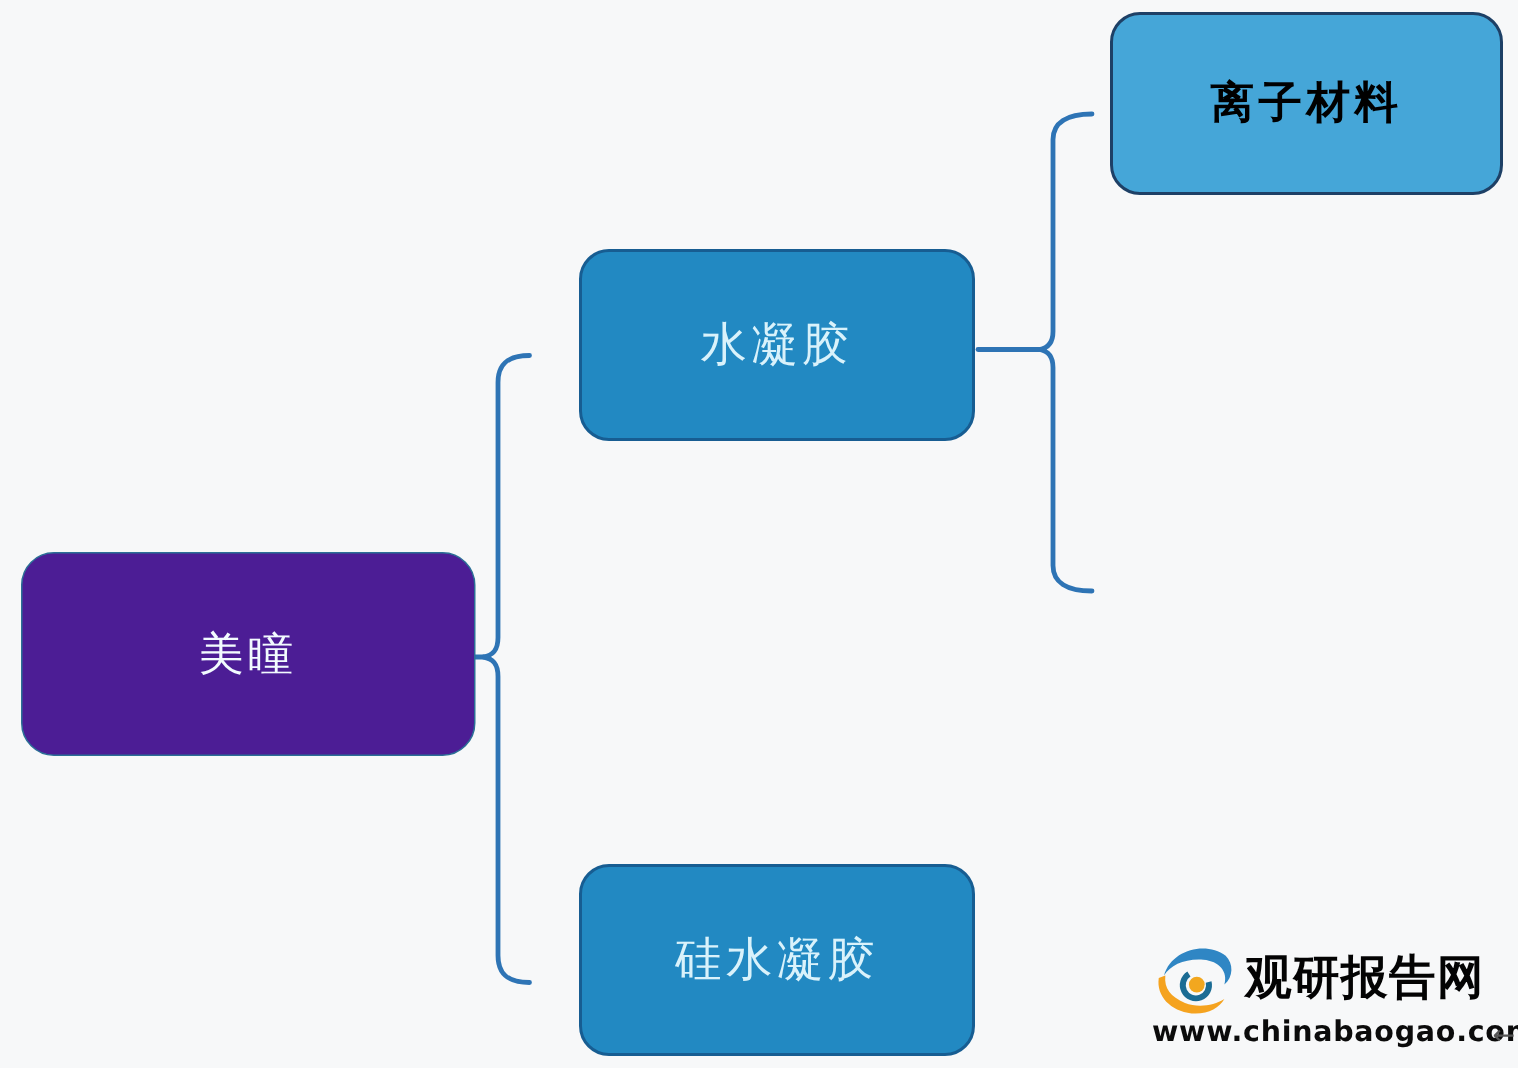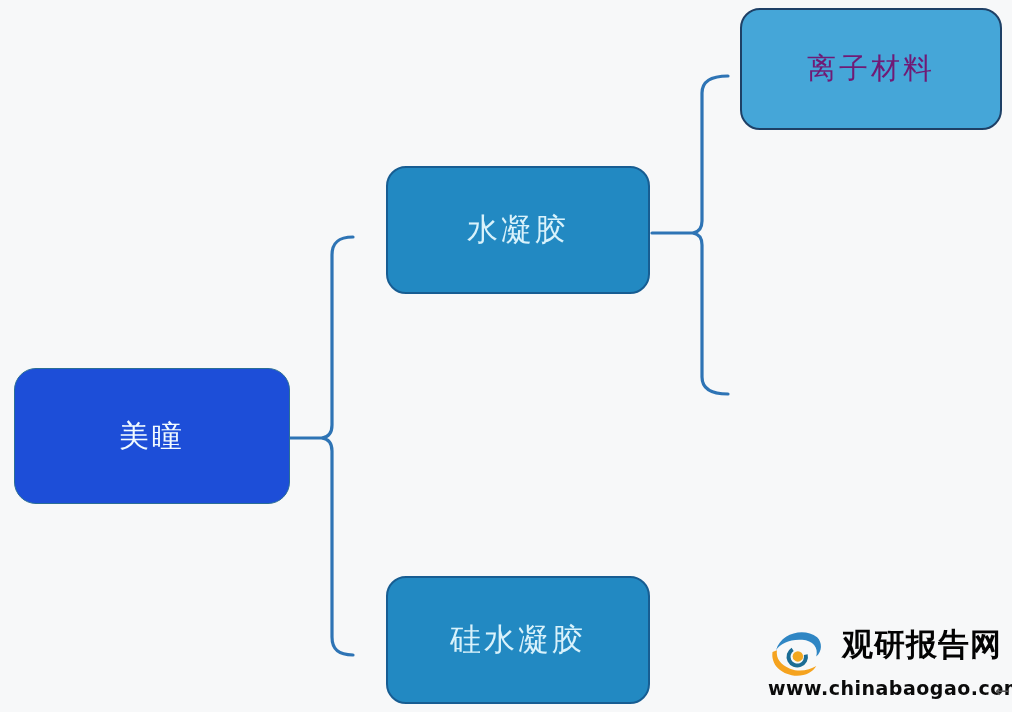--- a/index.html
+++ b/index.html
@@ -26,22 +26,22 @@
     display: flex;
     align-items: center;
     justify-content: center;
     box-sizing: border-box;
     font-family: "DejaVu Serif", serif;
     letter-spacing: 3px;
     text-align: center;
   }
   .node-root {
     left: 14px; top: 368px;
-    width: 276px; height: 136px;
-    background: #1d4ed8;
+    width: 303px; height: 136px;
+    background: #4c1d95;
     border: 1px solid #2b6f96;
     border-radius: 22px;
     color: #f2fbff;
     font-size: 30px;
   }
   .node-mid {
     left: 386px;
     width: 264px; height: 128px;
     background: #2289c2;
     border: 2px solid #175d92;
@@ -50,35 +50,37 @@
     font-size: 31px;
   }
   .node-mid.hydrogel { top: 166px; }
   .node-mid.silicone { top: 576px; }
   .node-right {
     left: 740px;
     width: 262px; height: 122px;
     background: #45a6d8;
     border: 2px solid #1e4066;
     border-radius: 20px;
-    color: #701a75;
+    color: #000000;
     font-size: 29px;
+    font-weight: bold;
   }
   .node-right.ionic { top: 8px; }
   .node-right.nonionic { top: 318px; }
 
   .watermark {
     position: absolute;
     left: 768px;
     top: 624px;
     width: 240px;
   }
   .wm-row {
     display: flex;
-    gap: 16px;
+    align-items: center;
+    gap: 4px;
   }
   .wm-logo {
     width: 58px;
     height: 56px;
     flex: 0 0 auto;
   }
   .site-name {
     font-size: 31px;
     font-weight: 900;
     color: #030303;

